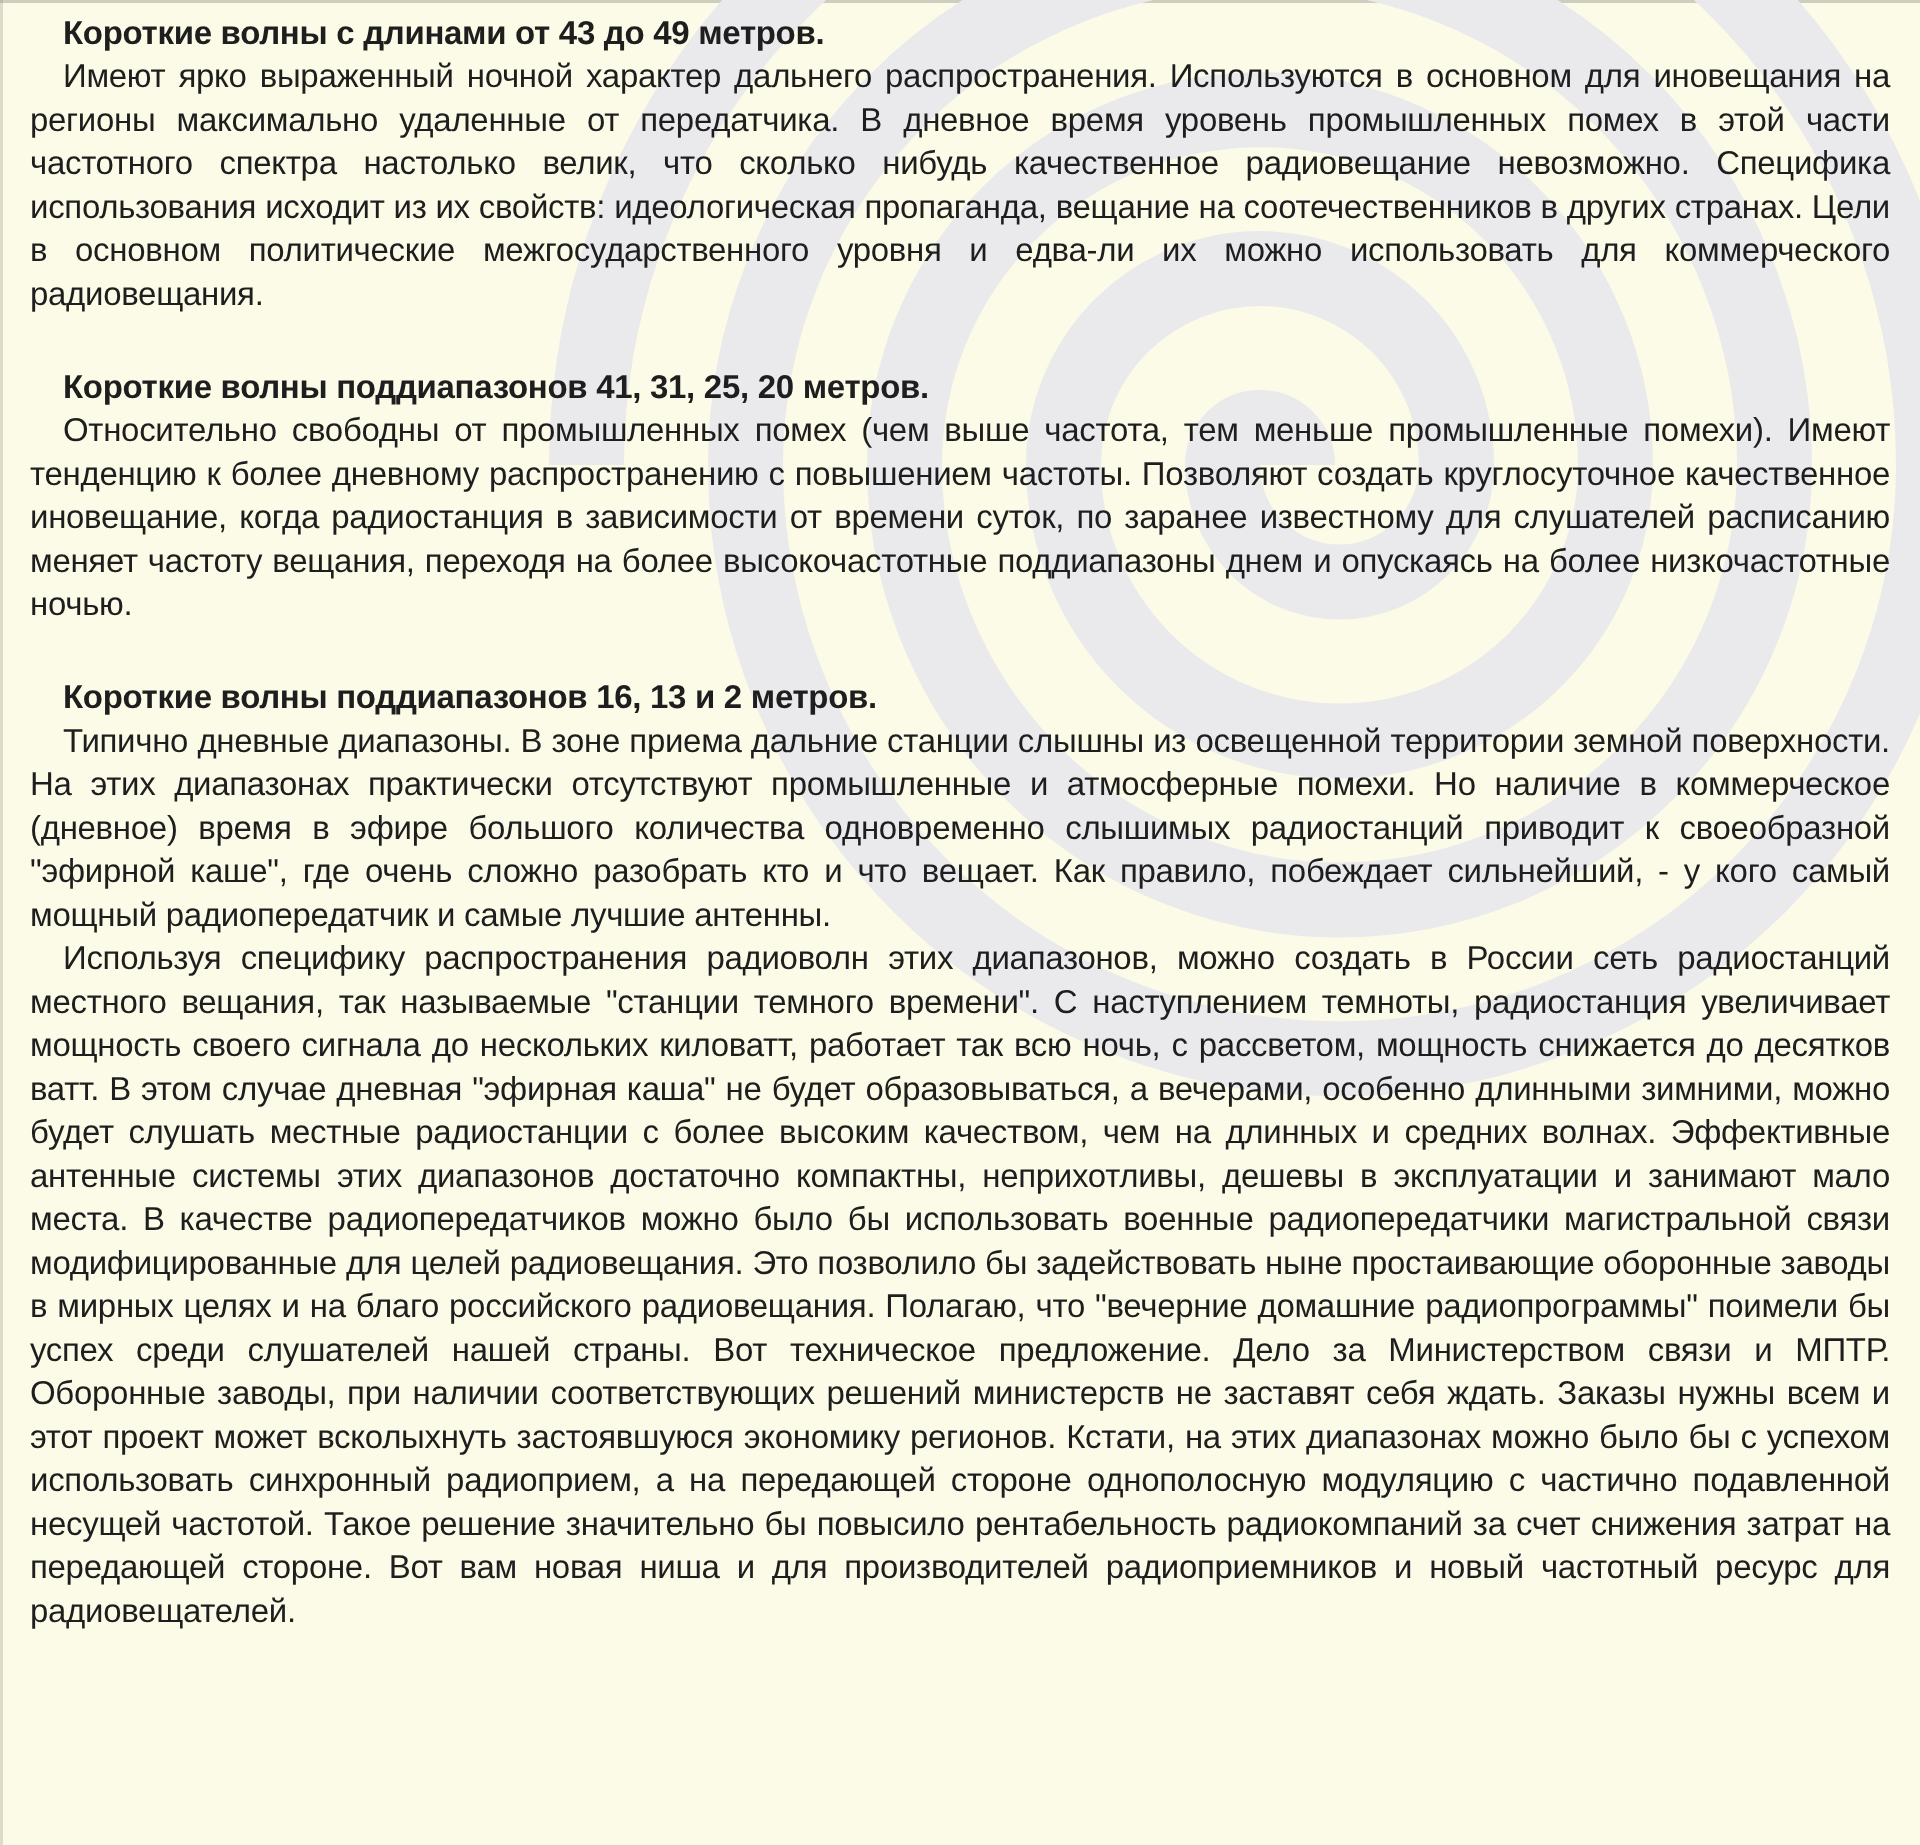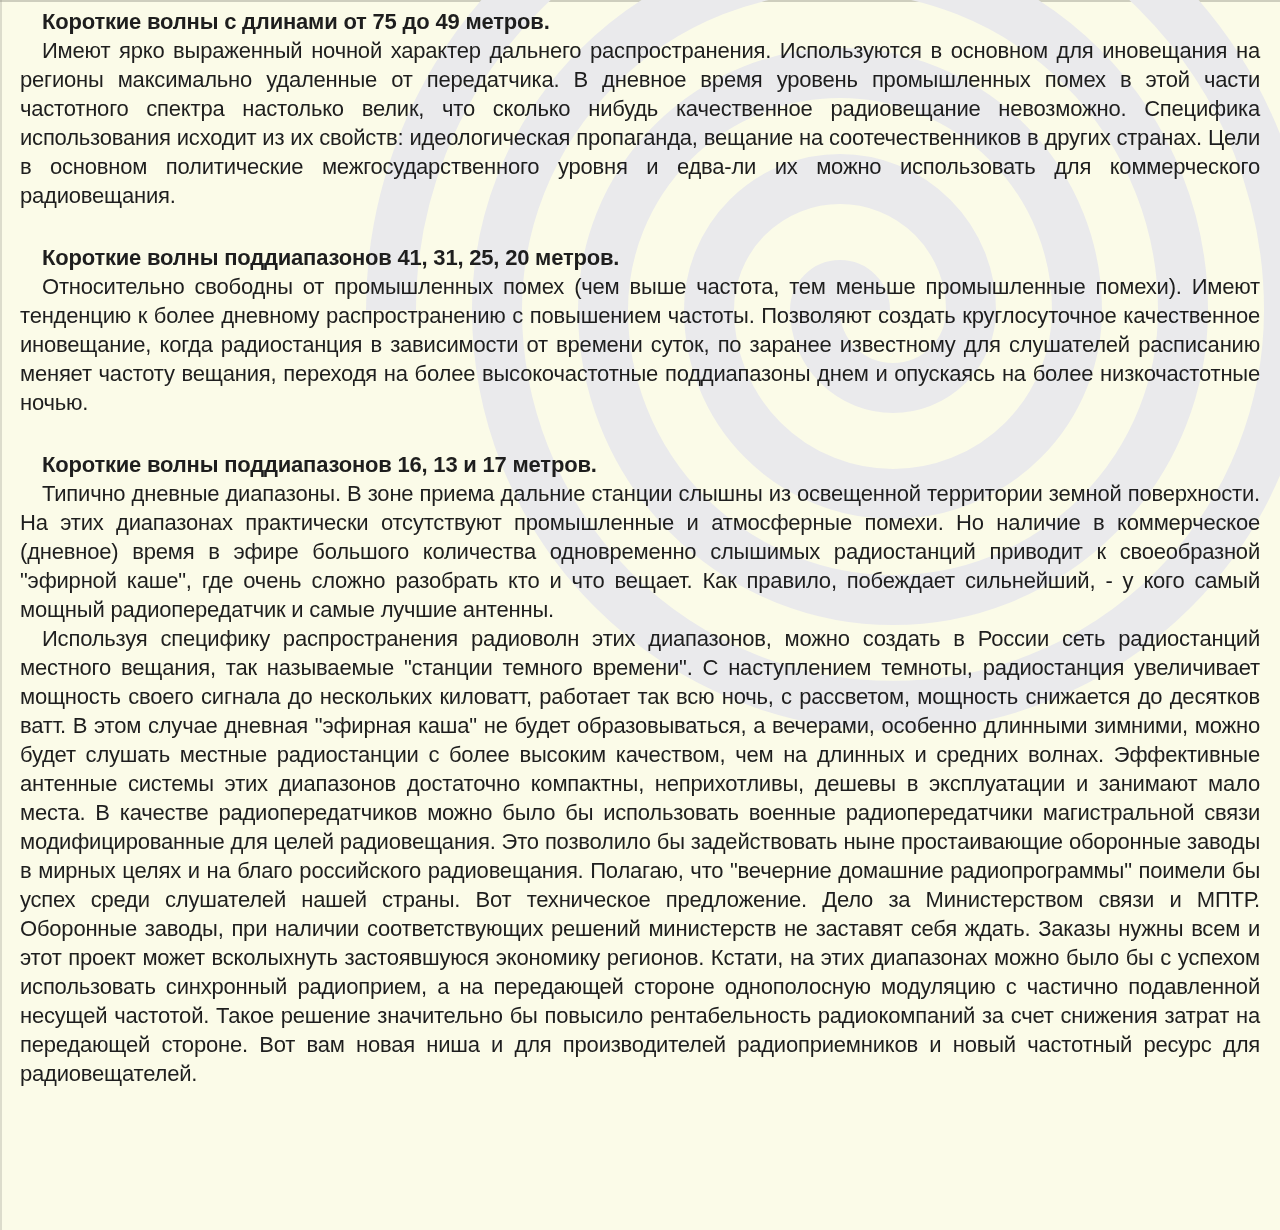--- a/index.html
+++ b/index.html
@@ -63,24 +63,24 @@
              A 184 184 0 0 0 1077 310
              A 237 237 0 0 0 603 310
              A 290 290 0 0 0 1183 310
              A 343 343 0 0 0 497 310
              A 396 396 0 0 0 1289 310
              A 449 449 0 0 0 391 310" fill="none" stroke="#eaeaec" stroke-width="50" stroke-linecap="butt"></path>
   </svg>
 
   <div class="content">
 
-    <h2 class="first">Короткие волны с длинами от 75 до 49 метров.</h2>
+    <h2 class="first">Короткие волны с длинами от 43 до 49 метров.</h2>
     <p>Имеют ярко выраженный ночной характер дальнего распространения. Используются в основном для иновещания на регионы максимально удаленные от передатчика. В дневное время уровень промышленных помех в этой части частотного спектра настолько велик, что сколько нибудь качественное радиовещание невозможно. Специфика использования исходит из их свойств: идеологическая пропаганда, вещание на соотечественников в других странах. Цели в основном политические межгосударственного уровня и едва-ли их можно использовать для коммерческого радиовещания.</p>
 
     <h2>Короткие волны поддиапазонов 41, 31, 25, 20 метров.</h2>
     <p>Относительно свободны от промышленных помех (чем выше частота, тем меньше промышленные помехи). Имеют тенденцию к более дневному распространению с повышением частоты. Позволяют создать круглосуточное качественное иновещание, когда радиостанция в зависимости от времени суток, по заранее известному для слушателей расписанию меняет частоту вещания, переходя на более высокочастотные поддиапазоны днем и опускаясь на более низкочастотные ночью.</p>
 
-    <h2>Короткие волны поддиапазонов 16, 13 и 17 метров.</h2>
+    <h2>Короткие волны поддиапазонов 16, 13 и 2 метров.</h2>
     <p>Типично дневные диапазоны. В зоне приема дальние станции слышны из освещенной территории земной поверхности. На этих диапазонах практически отсутствуют промышленные и атмосферные помехи. Но наличие в коммерческое (дневное) время в эфире большого количества одновременно слышимых радиостанций приводит к своеобразной "эфирной каше", где очень сложно разобрать кто и что вещает. Как правило, побеждает сильнейший, - у кого самый мощный радиопередатчик и самые лучшие антенны.</p>
     <p>Используя специфику распространения радиоволн этих диапазонов, можно создать в России сеть радиостанций местного вещания, так называемые "станции темного времени". С наступлением темноты, радиостанция увеличивает мощность своего сигнала до нескольких киловатт, работает так всю ночь, с рассветом, мощность снижается до десятков ватт. В этом случае дневная "эфирная каша" не будет образовываться, а вечерами, особенно длинными зимними, можно будет слушать местные радиостанции с более высоким качеством, чем на длинных и средних волнах. Эффективные антенные системы этих диапазонов достаточно компактны, неприхотливы, дешевы в эксплуатации и занимают мало места. В качестве радиопередатчиков можно было бы использовать военные радиопередатчики магистральной связи модифицированные для целей радиовещания. Это позволило бы задействовать ныне простаивающие оборонные заводы в мирных целях и на благо российского радиовещания. Полагаю, что "вечерние домашние радиопрограммы" поимели бы успех среди слушателей нашей страны. Вот техническое предложение. Дело за Министерством связи и МПТР. Оборонные заводы, при наличии соответствующих решений министерств не заставят себя ждать. Заказы нужны всем и этот проект может всколыхнуть застоявшуюся экономику регионов. Кстати, на этих диапазонах можно было бы с успехом использовать синхронный радиоприем, а на передающей стороне однополосную модуляцию с частично подавленной несущей частотой. Такое решение значительно бы повысило рентабельность радиокомпаний за счет снижения затрат на передающей стороне. Вот вам новая ниша и для производителей радиоприемников и новый частотный ресурс для радиовещателей.</p>
 
   </div>
 </div>
 
 </body></html>

